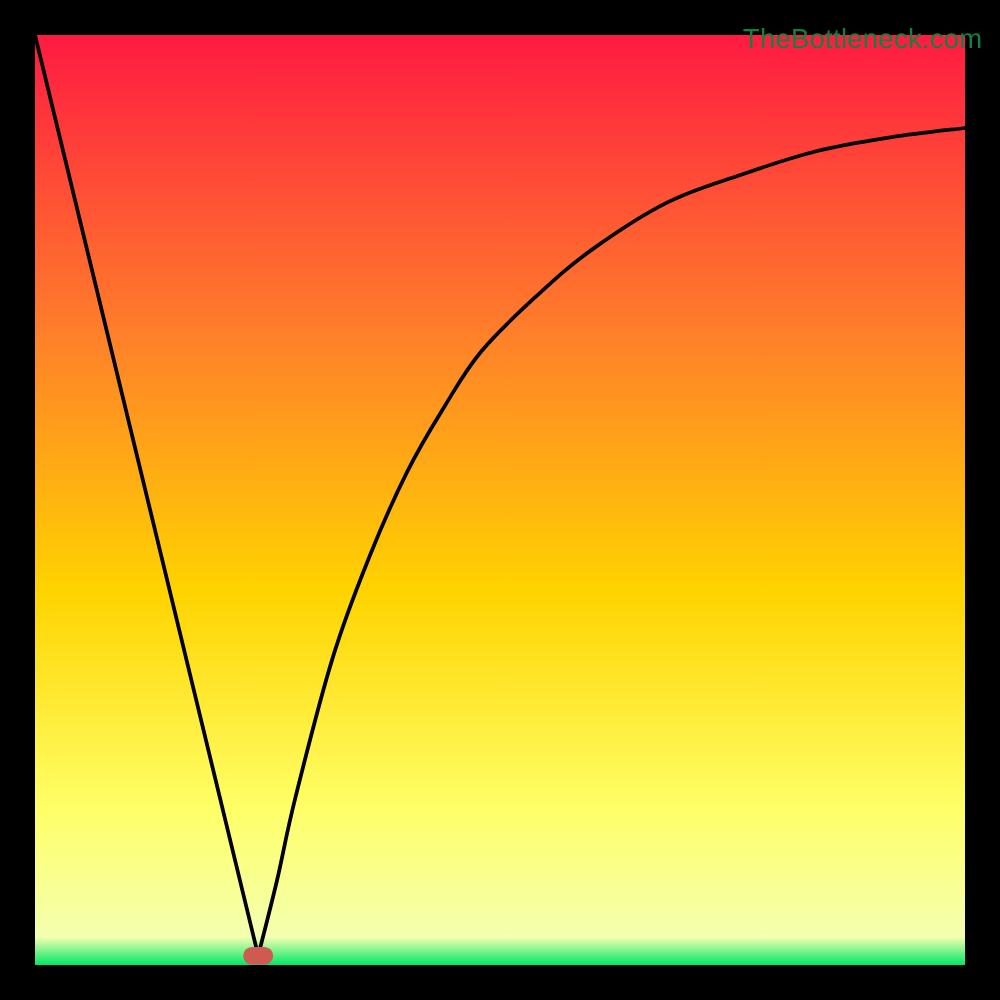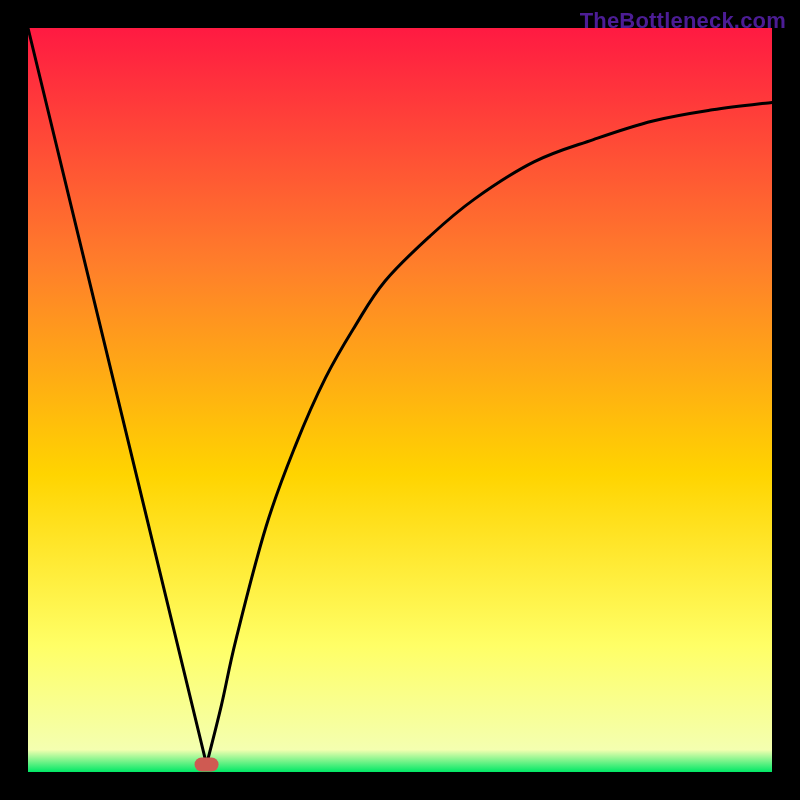--- a/index.html
+++ b/index.html
@@ -11,25 +11,25 @@
     background: #fff;
     font-family: Arial, Helvetica, sans-serif;
   }
   .wrap {
     position: relative;
     width: 800px;
     height: 800px;
   }
   .watermark {
     position: absolute;
-    top: 8px;
+    top: 18px;
     right: 14px;
     font-size: 22px;
-    font-weight: 700;
-    color: #4c1d95;
+    font-weight: 400;
+    color: #15803d;
     letter-spacing: 0.2px;
     z-index: 10;
     user-select: none;
   }
   svg {
     display: block;
   }
 </style>
 </head>
 <body>

